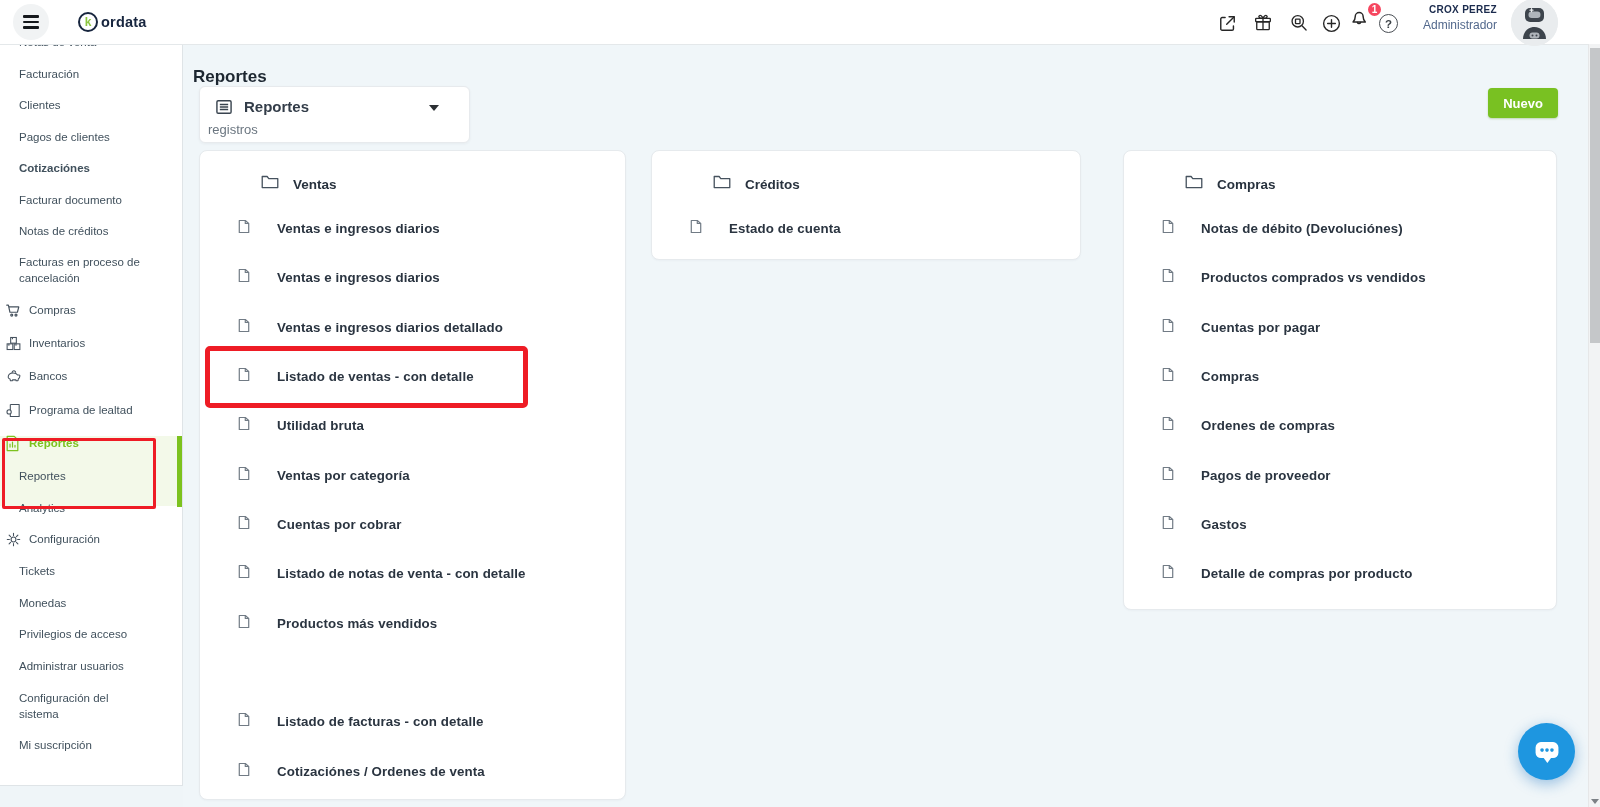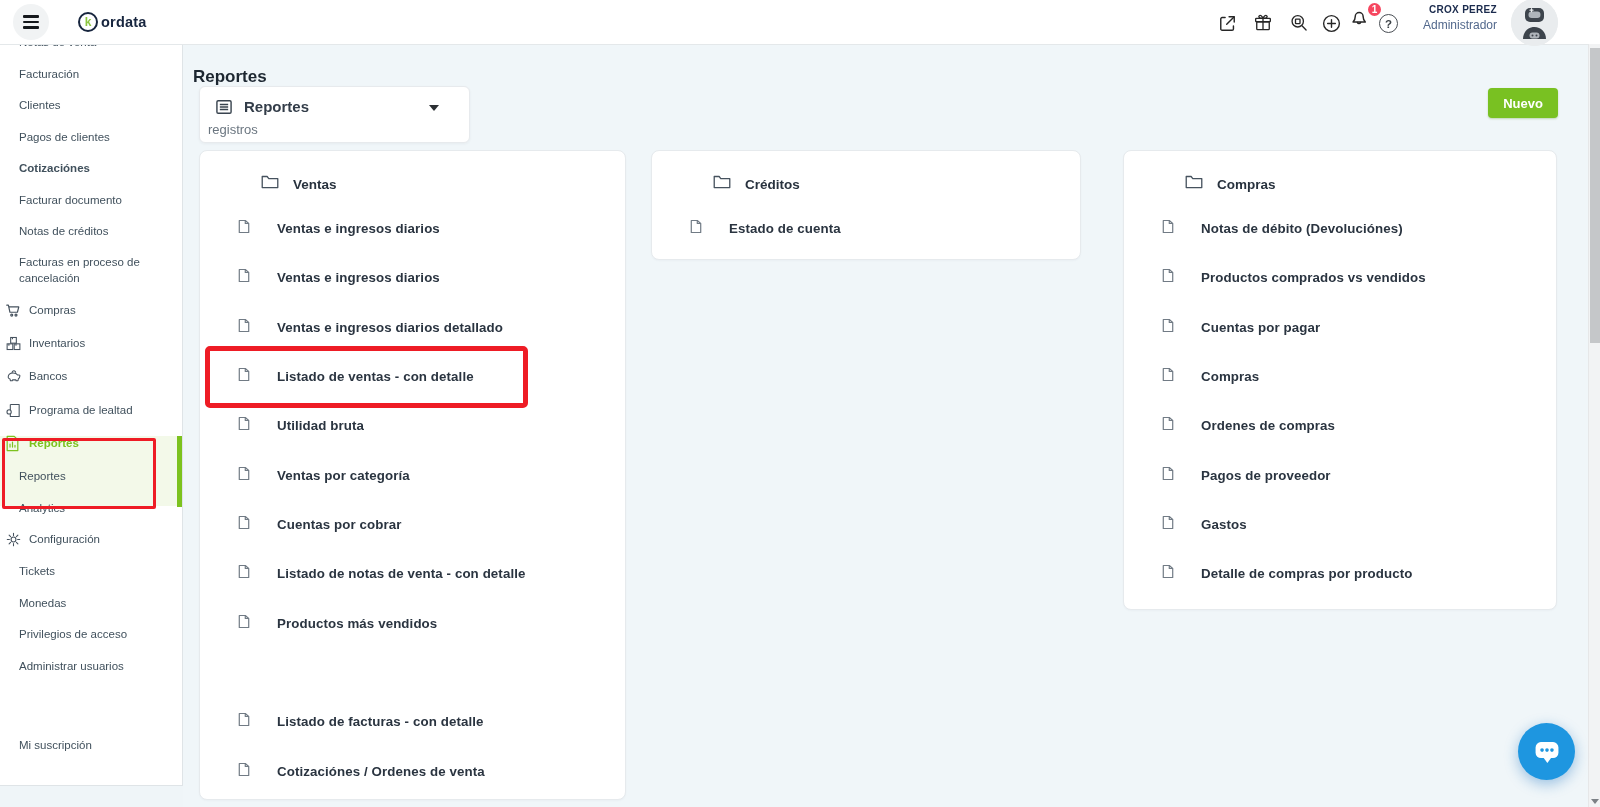--- a/index.html
+++ b/index.html
@@ -216,20 +216,21 @@
           <circle cx="12" cy="12" r="3.4"></circle>
           <path d="M12 3.2v3M12 17.8v3M3.2 12h3M17.8 12h3M5.8 5.8l2.1 2.1M16.1 16.1l2.1 2.1M18.2 5.8l-2.1 2.1M7.9 16.1l-2.1 2.1"></path>
         </svg>
       </span>
     <span>Configuración</span>
   </div>
   <div class="s-item" style="top:519px;"><span>Tickets</span></div>
   <div class="s-item" style="top:551px;"><span>Monedas</span></div>
   <div class="s-item" style="top:582px;"><span>Privilegios de acceso</span></div>
   <div class="s-item" style="top:614px;"><span>Administrar usuarios</span></div>
+  <div class="s-item" style="top:646px;"><span>Configuración del sistema</span></div>
   <div class="s-item" style="top:693px;"><span>Mi suscripción</span></div>
 </nav>
 
 <main class="main">
   <h1 class="page-title">Reportes</h1>
 
   <div class="filter-card">
     <span class="filter-icon">
       <svg width="20" height="20" viewBox="0 0 24 24" fill="none" stroke="currentColor" stroke-width="1.7">
           <rect x="3.5" y="4.5" width="17" height="15" rx="1.5"></rect>

